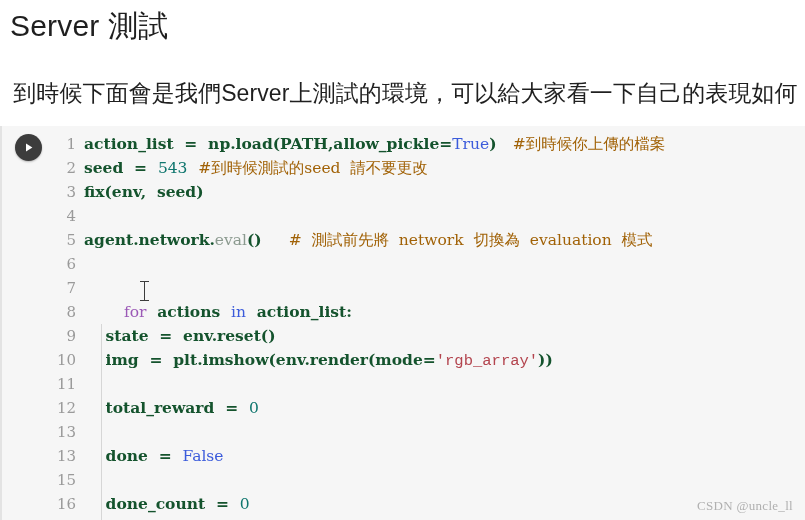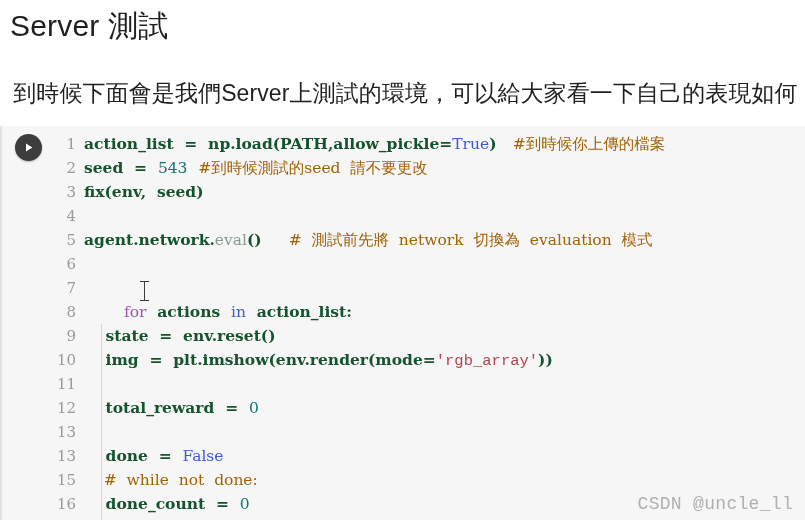--- a/index.html
+++ b/index.html
@@ -149,23 +149,23 @@
     background: #3c3c3c;
   }
   #text-caret .cap-top { top: 1px; }
   #text-caret .cap-bot { bottom: 1px; }
 
   
   #watermark {
     position: absolute;
     right: 12px;
     bottom: 6px;
-    font-size: 18px;
+    font-size: 13px;
     color: #b0b0b0;
-    font-family: Liberation Mono, monospace;
+    font-family: Liberation Serif, serif;
     letter-spacing: 0.3px;
   }
 </style>
 </head>
 <body>
 
 <div id="article-header">
   <h1 id="page-title">Server 測試</h1>
   <p id="intro-paragraph">到時候下面會是我們Server上測試的環境，可以給大家看一下自己的表現如何</p>
 </div>
@@ -189,21 +189,21 @@
         <div class="code-line"><span class="ln">5</span><span class="code-text"><span class="tok-plain">agent.network.</span><span class="tok-dim">eval</span><span class="tok-plain">()</span><span class="tok-plain">     </span><span class="tok-comment">#  測試前先將  network  切換為  evaluation  模式</span></span></div>
         <div class="code-line"><span class="ln">6</span><span class="code-text"></span></div>
         <div class="code-line"><span class="ln">7</span></div>
         <div class="code-line"><span class="ln">8</span><span class="code-text"><span class="tok-kw">for</span><span class="tok-plain">  actions  </span><span class="tok-kw2">in</span><span class="tok-plain">  action_list:</span></span></div>
         <div class="code-line"><span class="ln">9</span><span class="code-text"><span class="tok-plain">    state  =  env.reset()</span></span></div>
         <div class="code-line"><span class="ln">10</span><span class="code-text"><span class="tok-plain">    img  =  plt.imshow(env.render(mode=</span><span class="tok-string">'rgb_array'</span><span class="tok-plain">))</span></span></div>
         <div class="code-line"><span class="ln">11</span><span class="code-text"></span></div>
         <div class="code-line"><span class="ln">12</span><span class="code-text"><span class="tok-plain">    total_reward  =  </span><span class="tok-number">0</span></span></div>
         <div class="code-line"><span class="ln">13</span><span class="code-text"></span></div>
         <div class="code-line"><span class="ln">13</span><span class="code-text"><span class="tok-plain">    done  =  </span><span class="tok-const">False</span></span></div>
-        <div class="code-line"><span class="ln">15</span><span class="code-text"><span class="tok-comment">    #  while  not  done:</span></span></div>
+        <div class="code-line"><span class="ln">15</span></div>
         <div class="code-line"><span class="ln">16</span><span class="code-text"><span class="tok-plain">    done_count  =  </span><span class="tok-number">0</span></span></div>
       </div>
     <div id="indent-guide"></div>
     <div id="text-caret">
       <div class="cap-top"></div>
       <div class="bar"></div>
       <div class="cap-bot"></div>
     </div>
   </div>
 

